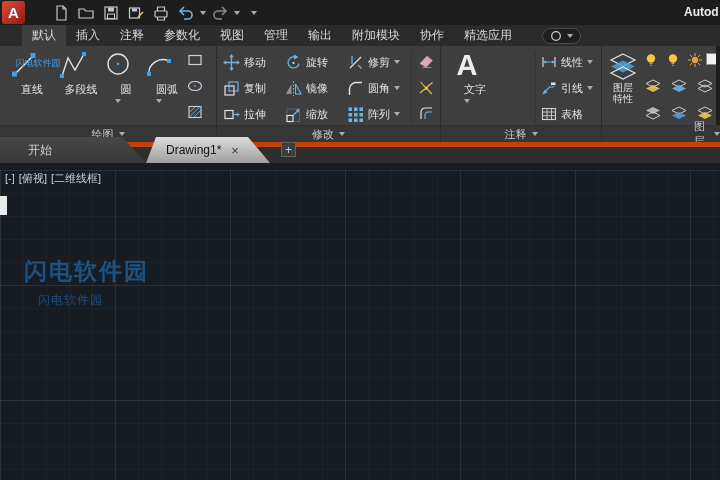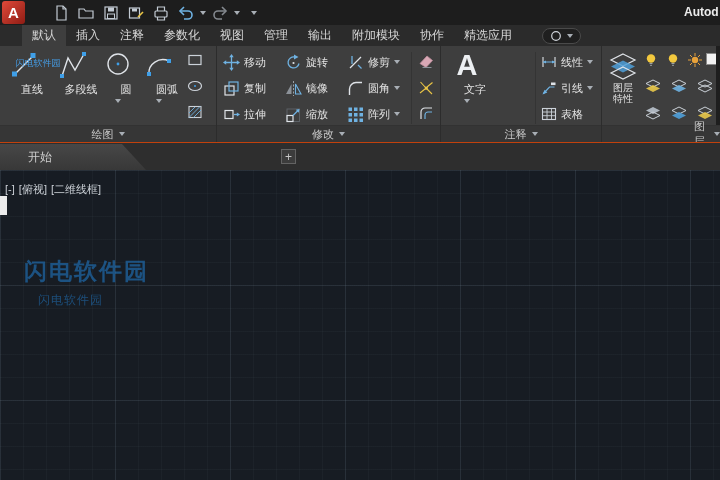--- a/index.html
+++ b/index.html
@@ -43,43 +43,43 @@
   .bigbtn .tri { margin-top:2px; }
   .cell { position:absolute; height:20px; display:flex; align-items:center; gap:4px;
           color:#e3e3e3; font-size:11px; white-space:nowrap; }
   .mini { position:absolute; width:18px; height:18px; display:flex; align-items:center; justify-content:center; }
   .two-line { font-size:10px; line-height:11px; text-align:center; color:#e3e3e3; margin-top:2px; }
   .glyphA { font-size:29px; font-weight:bold; color:#eceff2; line-height:30px; }
   .swatch { position:absolute; width:12px; height:12px; background:#f2f2f2; border:1px solid #8a8a8a; }
   .darksliver { position:absolute; right:0; top:0; width:4px; height:79px; background:#1e1e1e; }
 
   
-  .filetabs { position:absolute; left:0; top:142px; width:720px; height:28px; background:#2e2e2e;
-              border-top:1px solid #c2410c; }
+  .filetabs { position:absolute; left:0; top:142px; width:720px; height:21px; background:#2e2e2e;
+              border-top:5px solid #c2410c; }
   .ftab { position:absolute; bottom:0; height:26px; display:flex; align-items:center; font-size:12px; }
   .ftab-start { left:0; width:146px; padding-left:28px; color:#cfcfcf;
                 background:linear-gradient(#474747,#383838);
                 clip-path:polygon(0 0, 122px 0, 146px 100%, 0 100%); }
   .ftab-doc { left:146px; width:124px; padding-left:20px; color:#141414; font-weight:normal;
               background:linear-gradient(#dcdcdc,#9f9f9f);
               clip-path:polygon(10px 0, 102px 0, 124px 100%, 0 100%); }
   .ftab-close { margin-left:10px; color:#3a3a3a; font-size:13px; line-height:13px; }
   .plus-btn { position:absolute; left:281px; bottom:6px; width:15px; height:15px; background:#3c3c3c;
               border:1px solid #636363; color:#c8c8c8; font-size:12px; line-height:12px;
               display:flex; align-items:center; justify-content:center; }
 
   
   .canvas { position:absolute; left:0; top:170px; width:720px; height:310px; background:#171c23;
             background-image:
               linear-gradient(rgba(150,170,195,0.10) 1px, transparent 1px),
               linear-gradient(90deg, rgba(150,170,195,0.10) 1px, transparent 1px),
               linear-gradient(rgba(150,170,195,0.045) 1px, transparent 1px),
               linear-gradient(90deg, rgba(150,170,195,0.045) 1px, transparent 1px);
             background-size:115px 115px, 115px 115px, 23px 23px, 23px 23px; }
-  .vp-controls { position:absolute; left:5px; top:12px; color:#ccd1d7; font-size:11px; }
+  .vp-controls { position:absolute; left:5px; top:1px; color:#ccd1d7; font-size:11px; }
   .vp-controls span { margin-right:1px; }
   .artifact { position:absolute; left:0; top:26px; width:7px; height:19px; background:#ebebeb; }
 
   
   .wm-badge { position:absolute; left:8px; top:1px; z-index:60; }
   .wm-site { position:absolute; left:2px; top:57px; width:72px; z-index:60; text-align:center;
              font-size:9px; color:rgba(70,160,235,0.95); }
   .wm-big { position:absolute; left:24px; top:86px; font-size:23px; font-weight:bold; letter-spacing:2px;
             color:rgba(33,128,210,0.55); filter:blur(0.5px); }
   .wm-small { position:absolute; left:38px; top:122px; font-size:12px; letter-spacing:1px;
@@ -448,20 +448,24 @@
         <span>图层</span>
         <span class="tri"></span>
       </div>
     </div>
   </div>
 
   <div class="filetabs">
     <div class="ftab ftab-start">
       <span>开始</span>
     </div>
+    <div class="ftab ftab-doc">
+      <span>Drawing1*</span>
+      <span class="ftab-close">×</span>
+    </div>
     <div class="plus-btn">+</div>
   </div>
 
   <div class="canvas">
     <div class="vp-controls">
       <span>[-]</span>
       <span>[俯视]</span>
       <span>[二维线框]</span>
     </div>
     <div class="artifact"></div>

